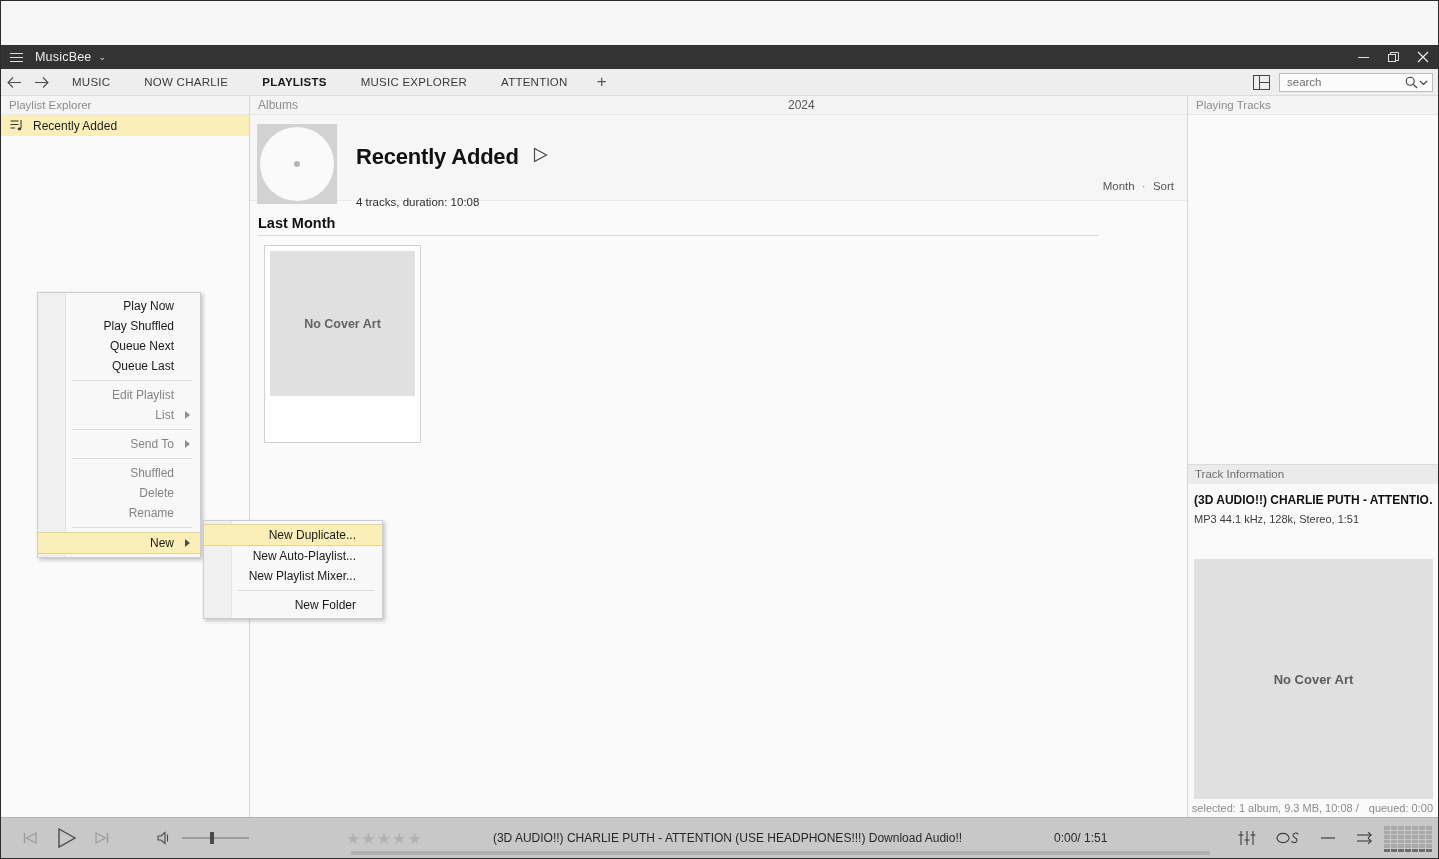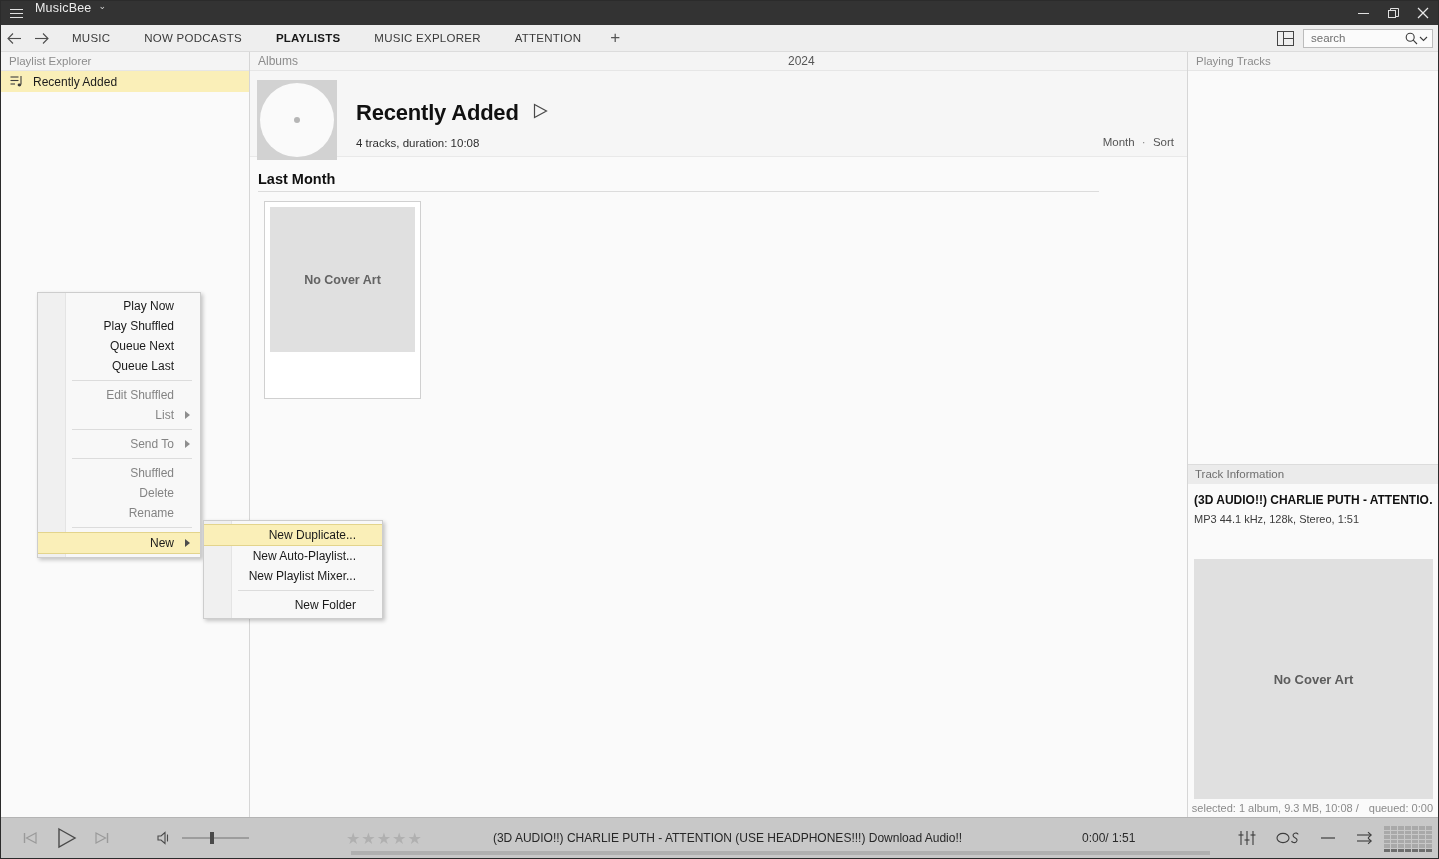--- a/index.html
+++ b/index.html
@@ -14,22 +14,23 @@
     width: 1439px; height: 859px;
     border: 1px solid #2b2b2b;
     background: #f7f7f7;
     display: flex; flex-direction: column;
   }
 
   
   .titlebar {
     height: 24px; flex: 0 0 24px;
     background: #333333;
-    display: flex; align-items: flex-start;
+    display: flex; align-items: center;
     color: #e8e8e8;
+    margin-top: 44px;
   }
   .hamburger {
     width: 30px; height: 24px;
     display: flex; flex-direction: column; justify-content: center;
     align-items: center; gap: 3px; cursor: pointer;
   }
   .hamburger i { display: block; width: 13px; height: 1px; background: #e0e0e0; }
   .app-title {
     font-size: 12.5px; color: #ededed; margin-left: 4px; letter-spacing: .2px;
   }
@@ -62,21 +63,21 @@
   .tab-plus {
     padding: 0 12px; height: 27px; line-height: 25px;
     font-size: 17px; color: #555; cursor: pointer; font-weight: 300;
   }
   .tabbar-right { margin-left: auto; display: flex; align-items: center; padding-right: 5px; }
   .layout-toggle {
     width: 28px; height: 27px; display: flex; align-items: center;
     justify-content: center; cursor: pointer; color: #444;
   }
   .searchbox {
-    width: 130px; height: 19px; background: #fbfbfb;
+    width: 154px; height: 19px; background: #fbfbfb;
     border: 1px solid #bcbcbc; display: flex; align-items: center;
     padding: 0 4px 0 7px; margin-left: 4px;
   }
   .searchbox input {
     flex: 1; border: none; outline: none; background: transparent;
     font-family: "Liberation Sans", sans-serif; font-size: 11.5px;
     color: #5b5b5b; width: 10px;
   }
   .searchbox input::placeholder { color: #6f6f6f; }
   .search-icons { display: flex; align-items: center; gap: 1px; color: #3c3c3c; }
@@ -135,21 +136,21 @@
   }
   .hero-disc::after {
     content: ""; position: absolute; left: 50%; top: 50%;
     width: 6px; height: 6px; margin: -3px 0 0 -3px;
     border-radius: 50%; background: #b6b6b6;
   }
   .hero-text { padding-left: 19px; padding-top: 20px; }
   .hero-title-row { display: flex; align-items: center; gap: 12px; }
   .hero-title { font-size: 22px; font-weight: bold; color: #111; letter-spacing: -.2px; }
   .hero-play { cursor: pointer; color: #4a4a4a; display: block; }
-  .hero-sub { font-size: 11.5px; color: #2e2e2e; margin-top: 11px; }
+  .hero-sub { font-size: 11.5px; color: #2e2e2e; margin-top: 26px; }
   .hero-actions {
     position: absolute; right: 13px; bottom: 8px;
     font-size: 11.5px; color: #555;
   }
   .hero-actions span { cursor: pointer; }
   .hero-actions .dot { margin: 0 4px; color: #8a8a8a; cursor: default; }
 
   .group {
     margin: 13px 0 0 8px;
   }
@@ -213,21 +214,21 @@
   .vol-thumb {
     position: absolute; left: 28px; top: -5px;
     width: 4px; height: 12px; background: #4a4a4a;
   }
   .stars { margin-left: 97px; display: flex; gap: 1px; color: #b0b0b0; font-size: 16px; cursor: pointer; }
   .now-playing-title {
     position: absolute; left: 0; right: 0; text-align: center;
     font-size: 12px; color: #272727; pointer-events: none; padding-left: 16px;
   }
   .time-display {
-    position: absolute; left: 1081px; font-size: 12px; color: #2a2a2a;
+    position: absolute; left: 1053px; font-size: 12px; color: #2a2a2a;
   }
   .player-icons {
     position: absolute; right: 64px; display: flex; align-items: center; gap: 20px;
     color: #3d3d3d;
   }
   .pi { cursor: pointer; display: flex; align-items: center; }
   .visualizer {
     position: absolute; right: 6px; top: 8px;
     width: 48px; height: 26px; display: grid;
     grid-template-columns: repeat(7, 1fr); grid-template-rows: repeat(6, 1fr);
@@ -310,21 +311,21 @@
         <polyline points="7,1.5 2,6.5 7,11.5" fill="none" stroke="#4e4e4e" stroke-width="1.1"></polyline>
       </svg>
     </div>
     <div class="navarrow">
       <svg width="17" height="13" viewBox="0 0 17 13">
         <line x1="2" y1="6.5" x2="15" y2="6.5" stroke="#4e4e4e" stroke-width="1.1"></line>
         <polyline points="10,1.5 15,6.5 10,11.5" fill="none" stroke="#4e4e4e" stroke-width="1.1"></polyline>
       </svg>
     </div>
     <div class="tab">MUSIC</div>
-    <div class="tab">NOW PODCASTS</div>
+    <div class="tab">NOW CHARLIE</div>
     <div class="tab active">PLAYLISTS</div>
     <div class="tab">MUSIC EXPLORER</div>
     <div class="tab">ATTENTION</div>
     <div class="tab-plus">+</div>
 
     <div class="tabbar-right">
       <div class="layout-toggle">
         <svg width="17" height="15" viewBox="0 0 17 15">
           <rect x="0.5" y="0.5" width="16" height="14" fill="none" stroke="#444" stroke-width="1"></rect>
           <line x1="6.5" y1="0.5" x2="6.5" y2="14.5" stroke="#444" stroke-width="1"></line>
@@ -549,21 +550,21 @@
     <div class="progress-track"></div>
   </div>
 
   <div class="ctx" style="left:36px; top:291px; width:164px;">
     <div class="ctx-gutter"></div>
     <div class="ctx-item">Play Now</div>
     <div class="ctx-item">Play Shuffled</div>
     <div class="ctx-item">Queue Next</div>
     <div class="ctx-item">Queue Last</div>
     <div class="ctx-sep"></div>
-    <div class="ctx-item disabled">Edit Shuffled</div>
+    <div class="ctx-item disabled">Edit Playlist</div>
     <div class="ctx-item disabled">
       <span>List</span>
       <span class="ctx-arrow"></span>
     </div>
     <div class="ctx-sep"></div>
     <div class="ctx-item disabled">
       <span>Send To</span>
       <span class="ctx-arrow"></span>
     </div>
     <div class="ctx-sep"></div>

